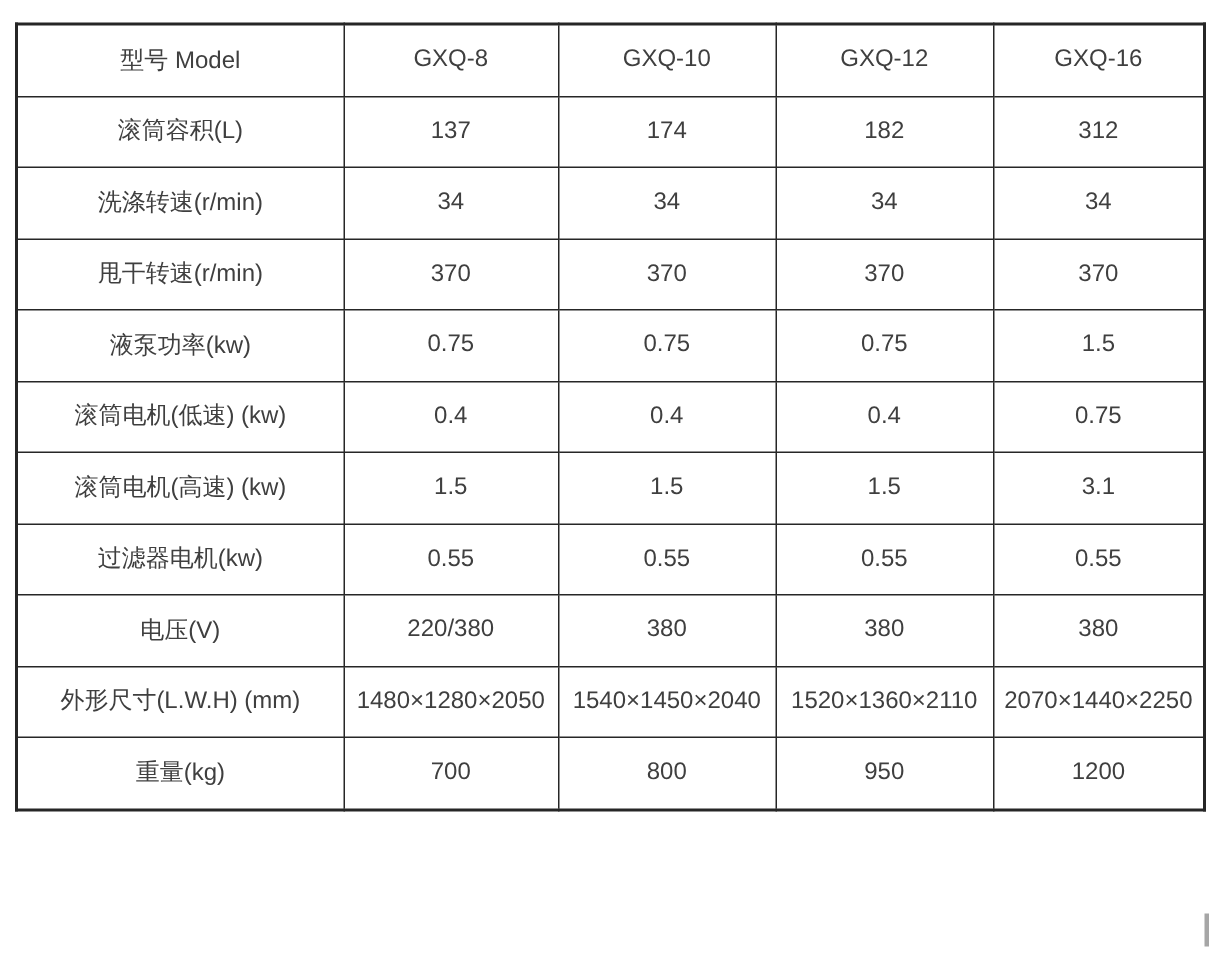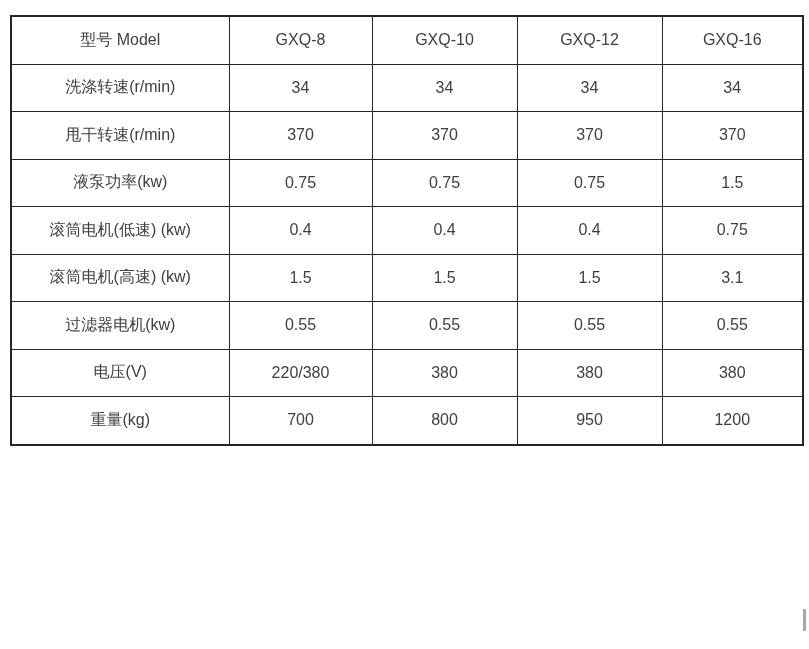--- a/index.html
+++ b/index.html
@@ -54,20 +54,27 @@
   </colgroup>
   <tbody>
     <tr>
       <td>型号 Model</td>
       <td>GXQ-8</td>
       <td>GXQ-10</td>
       <td>GXQ-12</td>
       <td>GXQ-16</td>
     </tr>
     <tr>
+      <td>滚筒容积(L)</td>
+      <td>137</td>
+      <td>174</td>
+      <td>182</td>
+      <td>312</td>
+    </tr>
+    <tr>
       <td>洗涤转速(r/min)</td>
       <td>34</td>
       <td>34</td>
       <td>34</td>
       <td>34</td>
     </tr>
     <tr>
       <td>甩干转速(r/min)</td>
       <td>370</td>
       <td>370</td>
@@ -103,20 +110,27 @@
       <td>0.55</td>
     </tr>
     <tr>
       <td>电压(V)</td>
       <td>220/380</td>
       <td>380</td>
       <td>380</td>
       <td>380</td>
     </tr>
     <tr>
+      <td>外形尺寸(L.W.H) (mm)</td>
+      <td>1480×1280×2050</td>
+      <td>1540×1450×2040</td>
+      <td>1520×1360×2110</td>
+      <td>2070×1440×2250</td>
+    </tr>
+    <tr>
       <td>重量(kg)</td>
       <td>700</td>
       <td>800</td>
       <td>950</td>
       <td>1200</td>
     </tr>
   </tbody>
 </table>
 
 <div class="cursor-artifact"></div>

